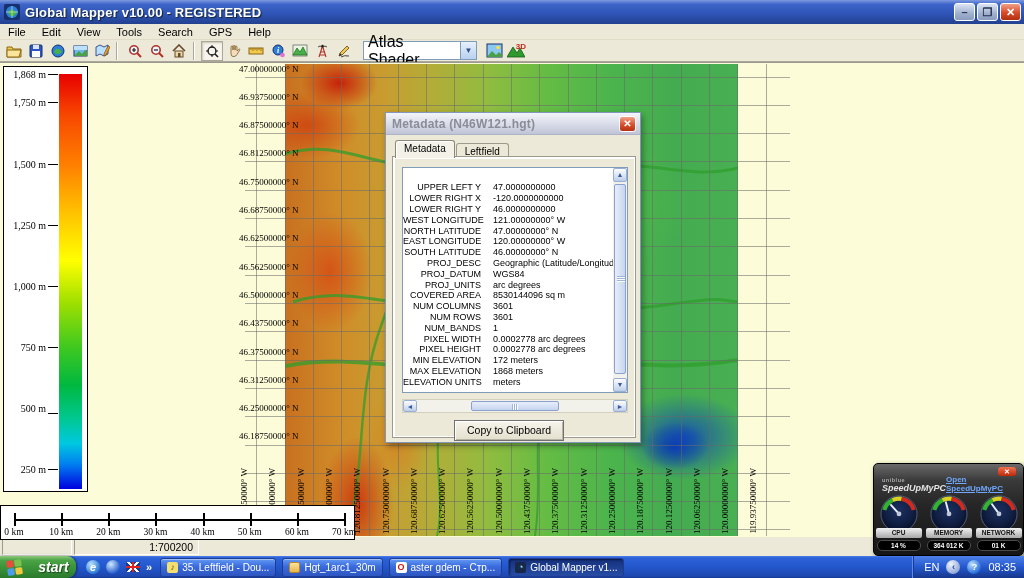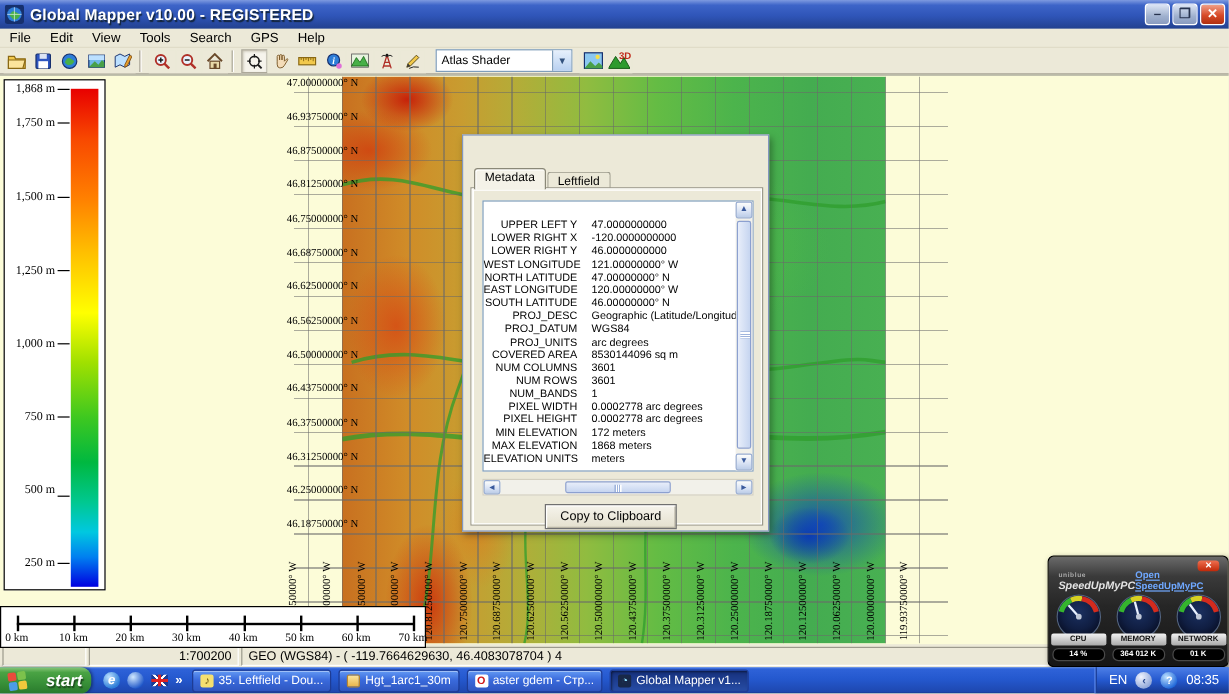--- a/index.html
+++ b/index.html
@@ -26,21 +26,21 @@
   
   #toolbar{position:absolute;left:0;top:40px;width:1024px;height:22px;background:#ECE9D8;
     border-bottom:1px solid #ACA899;display:flex;align-items:center}
   .tb-group{display:flex;align-items:center;margin-left:3px}
   .tb-sep{width:2px;height:18px;margin:0 3px;border-left:1px solid #ACA899;border-right:1px solid #fff}
   .tb-btn{width:22px;height:20px;display:flex;align-items:center;justify-content:center;
     border:1px solid #ECE9D8;background:#ECE9D8}
   .tb-btn.pressed{border:1px solid #ACA899;background:#F6F4EC;box-shadow:inset 1px 1px 2px #c8c4b4}
   .tb-btn svg{display:block}
   #shader-combo{display:flex;align-items:center;margin-left:8px;height:19px;border:1px solid #7F9DB9;background:#fff}
-  #shader-combo .cval{width:96px;padding:0 4px;font-size:10px;color:#000}
+  #shader-combo .cval{width:96px;padding:0 4px;font-size:16px;color:#000}
   #shader-combo .cbtn{width:16px;height:17px;background:linear-gradient(180deg,#E6F0FC,#B8D0F0);
     border-left:1px solid #7F9DB9;text-align:center;color:#33527E;font-size:8px;line-height:17px}
   #shader-combo .cbtn::before{content:"▼"}
   .btn3d-label{font-size:8px;font-weight:bold;color:#C02818;position:absolute;right:0;top:0}
 
   
   #maparea{position:absolute;left:0;top:62px;width:1024px;height:475px;background:#FCFCD8;border-top:1px solid #9a9a90}
   #terrain{position:absolute;left:285px;top:1px;width:453px;height:472px;
     background:
       radial-gradient(55px 38px at 12% 4%,  rgba(198,28,8,.95), rgba(198,28,8,0) 70%),
@@ -529,20 +529,24 @@
       </div>
         <div>
         <span class="sb-tick" style="left: 343.05px;"></span>
         <span class="sb-lab" style="left: 320.05px;">70 km</span>
       </div>
       </div>
   </div>
 </div>
 
 <div id="dialog">
+  <div id="dlg-title">
+    <span class="dtext">Metadata (N46W121.hgt)</span>
+    <span id="dlg-close"></span>
+  </div>
   <div class="dlg-tabs">
 
   <span class="dlg-tab active">Metadata</span>
       <span class="dlg-tab">Leftfield</span>
     </div>
   <div id="dlg-page">
     <div id="dlg-table">
       <div id="dlg-rows">
 
       <div class="trow">
@@ -637,21 +641,20 @@
         </span>
       <span class="sc-btn" id="hsc-r"></span>
     </div>
     <div id="copy-btn">Copy to Clipboard</div>
   </div>
 </div>
 
 <div id="statusbar">
   <span class="st-seg" id="st-blank"></span>
   <span class="st-seg" id="st-scale">1:700200</span>
-  <span class="st-seg" id="st-pos">GEO (WGS84) - ( -119.7664629630, 46.4083078704 ) 4</span>
 </div>
 
 <div id="taskbar">
   <div id="startbtn">
     <span class="winflag">
         <i class="r"></i>
         <i class="g"></i>
         <i class="b"></i>
         <i class="y"></i>
       </span>

